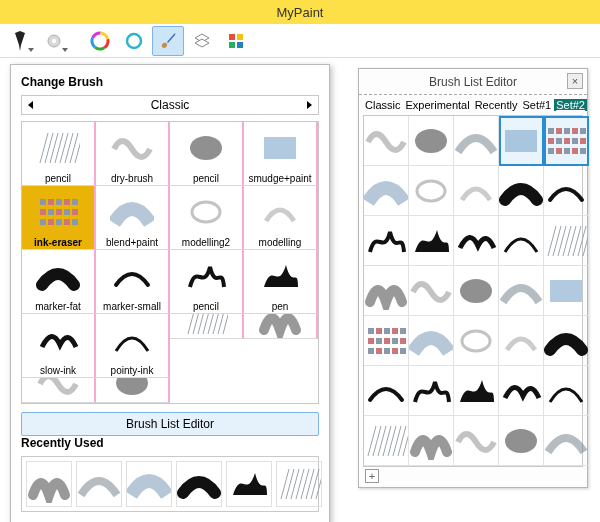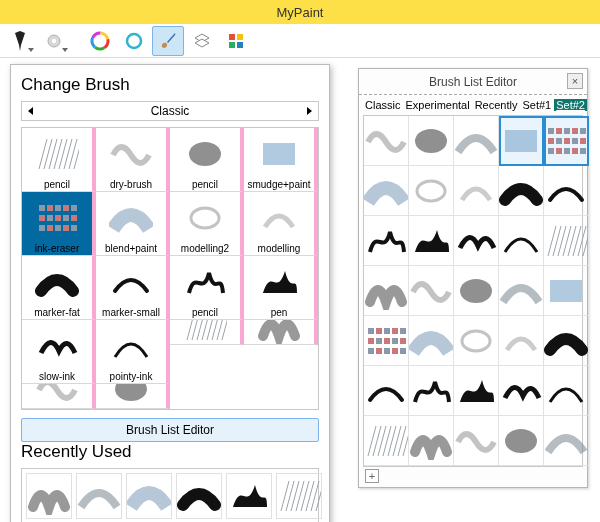--- a/index.html
+++ b/index.html
@@ -4,32 +4,32 @@
 <style>
   * { box-sizing: border-box; margin: 0; padding: 0; }
   body { font-family: "Segoe UI", Tahoma, sans-serif; font-size: 12px; background: #fff; width: 600px; height: 522px; overflow: hidden; }
   .titlebar { background: #fde047; height: 24px; display: flex; align-items: center; justify-content: center; color: #333; font-size: 13px; }
   .toolbar { height: 34px; background: #fff; border-bottom: 1px solid #ddd; display: flex; align-items: center; padding: 0 4px; gap: 2px; }
   .tbtn { width: 32px; height: 30px; display:flex; align-items:center; justify-content:center; border:1px solid transparent; border-radius:2px; position:relative; }
   .tbtn.active { border:1px solid #7eb4ea; background:#cde6f7; }
   .tbtn .drop { position:absolute; right:1px; bottom:3px; border-left:3px solid transparent; border-right:3px solid transparent; border-top:4px solid #666; }
   .workspace { position: relative; height: calc(522px - 24px - 34px); background: #fff; }
   .brush-panel { position:absolute; left:10px; top:6px; width:320px; background:#fff; border:1px solid #bbb; box-shadow:2px 2px 6px rgba(0,0,0,0.25); padding:10px 10px 12px 10px; }
-  .section-title { font-weight:normal; margin-bottom:6px; font-size:17px; }
+  .section-title { font-weight:bold; margin-bottom:6px; font-size:12px; }
   .group-nav { border:1px solid #c8c8c8; height:20px; display:flex; align-items:center; justify-content:space-between; padding:0 6px; margin-bottom:6px; }
   .group-nav .arrow { width:0;height:0; border-top:4px solid transparent; border-bottom:4px solid transparent;}
   .group-nav .arrow.left { border-right:5px solid #000; }
   .group-nav .arrow.right { border-left:5px solid #000; }
   .group-nav .label { font-size:12px; }
   .brush-grid { border:1px solid #c8c8c8; background:#fff; display:grid; grid-template-columns: repeat(4, 1fr); }
-  .cell { border-right:4px solid #f9a8d4; border-bottom:1px solid #d8d8d8; height:64px; display:flex; flex-direction:column; align-items:center; justify-content:flex-end; position:relative; overflow:hidden; }
+  .cell { border-right:2px solid #f9a8d4; border-bottom:1px solid #d8d8d8; height:64px; display:flex; flex-direction:column; align-items:center; justify-content:flex-end; position:relative; overflow:hidden; }
   .cell.partial { height:25px; }
   .cell .thumb { flex:1; width:100%; display:flex; align-items:center; justify-content:center; }
   .cell .lbl { font-size:10px; line-height:12px; text-align:center; width:100%; white-space:nowrap; overflow:hidden; }
-  .cell.sel { background:#0369a1; }
+  .cell.sel { background:#eab308;font-weight:bold; }
   .editor-btn { margin-top:8px; width:100%; height:24px; border:1px solid #7eb4ea; background:#e5f1fb; font-size:12px; display:flex; align-items:center; justify-content:center; border-radius:2px;}
   .recent-strip { margin-top:6px; border:1px solid #c8c8c8; height:56px; display:flex; gap:4px; padding:4px; }
   .rthumb { flex:1; border:1px solid #e0e0e0; display:flex; align-items:center; justify-content:center; }
   .editor-panel { position:absolute; left:358px; top:10px; width:230px; border:1px solid #b5b5b5; background:#fdfdfd; box-shadow:1px 1px 3px rgba(0,0,0,0.2); }
   .editor-head { height:26px; border-bottom:1px dashed #aaa; display:flex; align-items:center; justify-content:center; position:relative; font-size:12px; color:#444;}
   .editor-close { position:absolute; right:4px; top:4px; width:16px; height:16px; border:1px solid #aaa; background:#eee; display:flex; align-items:center; justify-content:center; font-size:11px; color:#555; }
   .tabbar { display:flex; align-items:center; height:18px; padding:2px 4px 0 4px; font-size:11px; gap:1px; }
   .tab { padding:0 2px; white-space:nowrap; }
   .tab.sel { background:#0f766e; color:#fff;text-decoration:underline; }
   .editor-body { border:1px solid #c8c8c8; margin:2px 4px 2px 4px; background:#fff; position:relative; display:grid; grid-template-columns: repeat(5, 1fr); grid-auto-rows:50px; }

